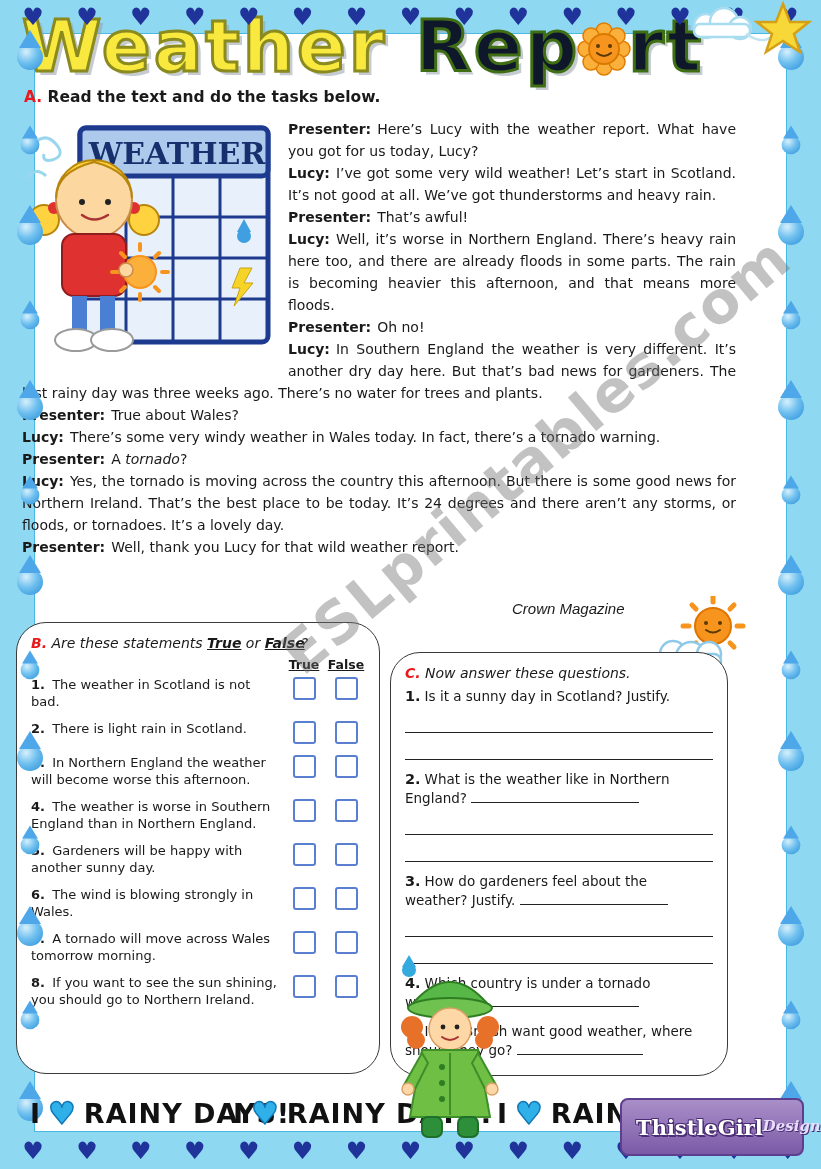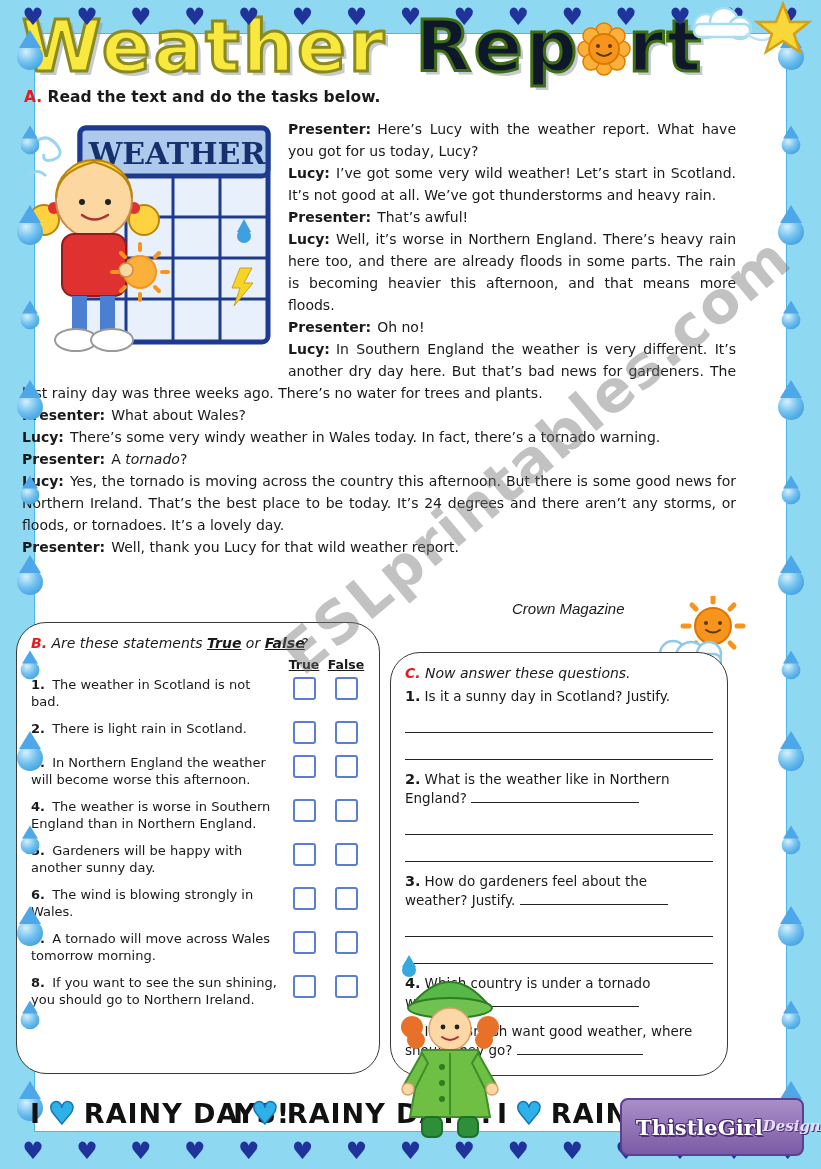--- a/index.html
+++ b/index.html
@@ -252,21 +252,21 @@
         </g>
       </svg>
     </div>
 
     <p class="dlg"><b class="spk">Presenter:</b><span>Here’s Lucy with the weather report. What have you got for us today, Lucy?</span></p>
     <p class="dlg"><b class="spk">Lucy:</b><span>I’ve got some very wild weather! Let’s start in Scotland. It’s not good at all. We’ve got thunderstorms and heavy rain.</span></p>
     <p class="dlg"><b class="spk">Presenter:</b><span>That’s awful!</span></p>
     <p class="dlg"><b class="spk">Lucy:</b><span>Well, it’s worse in Northern England. There’s heavy rain here too, and there are already floods in some parts. The rain is becoming heavier this afternoon, and that means more floods.</span></p>
     <p class="dlg"><b class="spk">Presenter:</b><span>Oh no!</span></p>
     <p class="dlg"><b class="spk">Lucy:</b><span>In Southern England the weather is very different. It’s another dry day here. But that’s bad news for gardeners. The last rainy day was three weeks ago. There’s no water for trees and plants.</span></p>
-    <p class="dlg"><b class="spk">Presenter:</b><span>What about Wales?</span></p>
+    <p class="dlg"><b class="spk">Presenter:</b><span>True about Wales?</span></p>
     <p class="dlg"><b class="spk">Lucy:</b><span>There’s some very windy weather in Wales today. In fact, there’s a tornado warning.</span></p>
     <p class="dlg"><b class="spk">Presenter:</b><span>A </span><i>tornado</i><span>?</span></p>
     <p class="dlg"><b class="spk">Lucy:</b><span>Yes, the tornado is moving across the country this afternoon. But there is some good news for Northern Ireland. That’s the best place to be today. It’s 24 degrees and there aren’t any storms, or floods, or tornadoes. It’s a lovely day.</span></p>
     <p class="dlg"><b class="spk">Presenter:</b><span>Well, thank you Lucy for that wild weather report.</span></p>
   </div>
 
   <div class="crown">Crown Magazine</div>
 
   <div class="suncloud">
     <svg width="110" height="80" viewBox="0 0 110 80">

